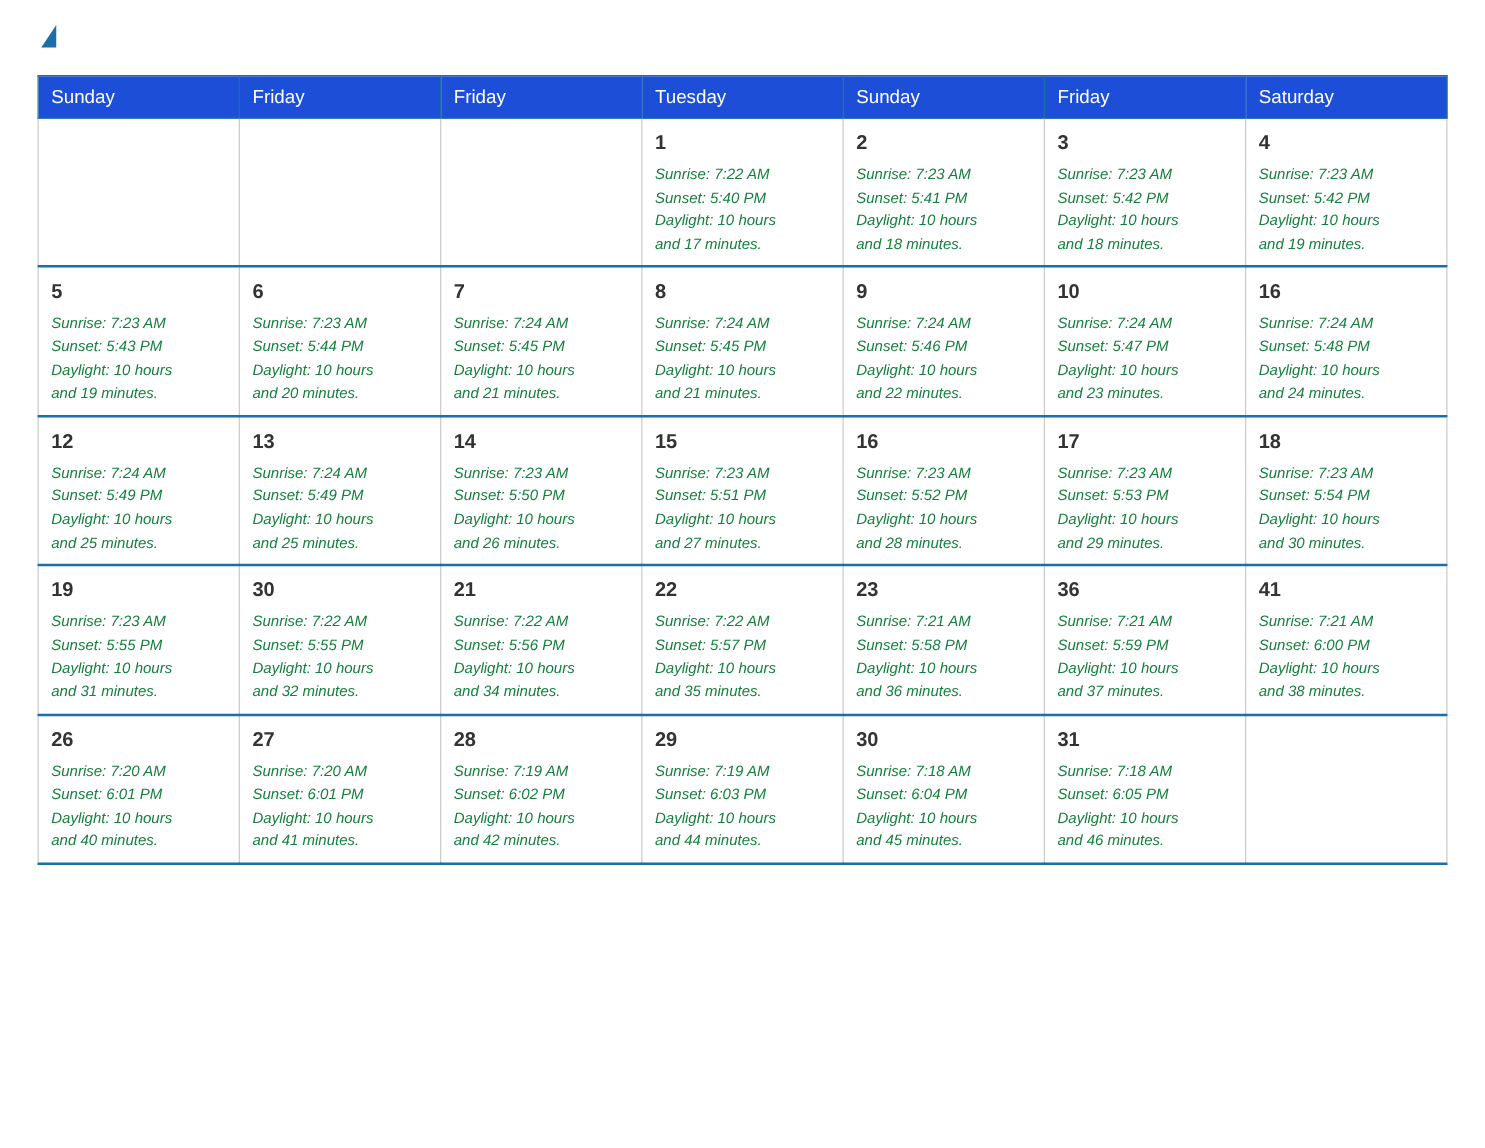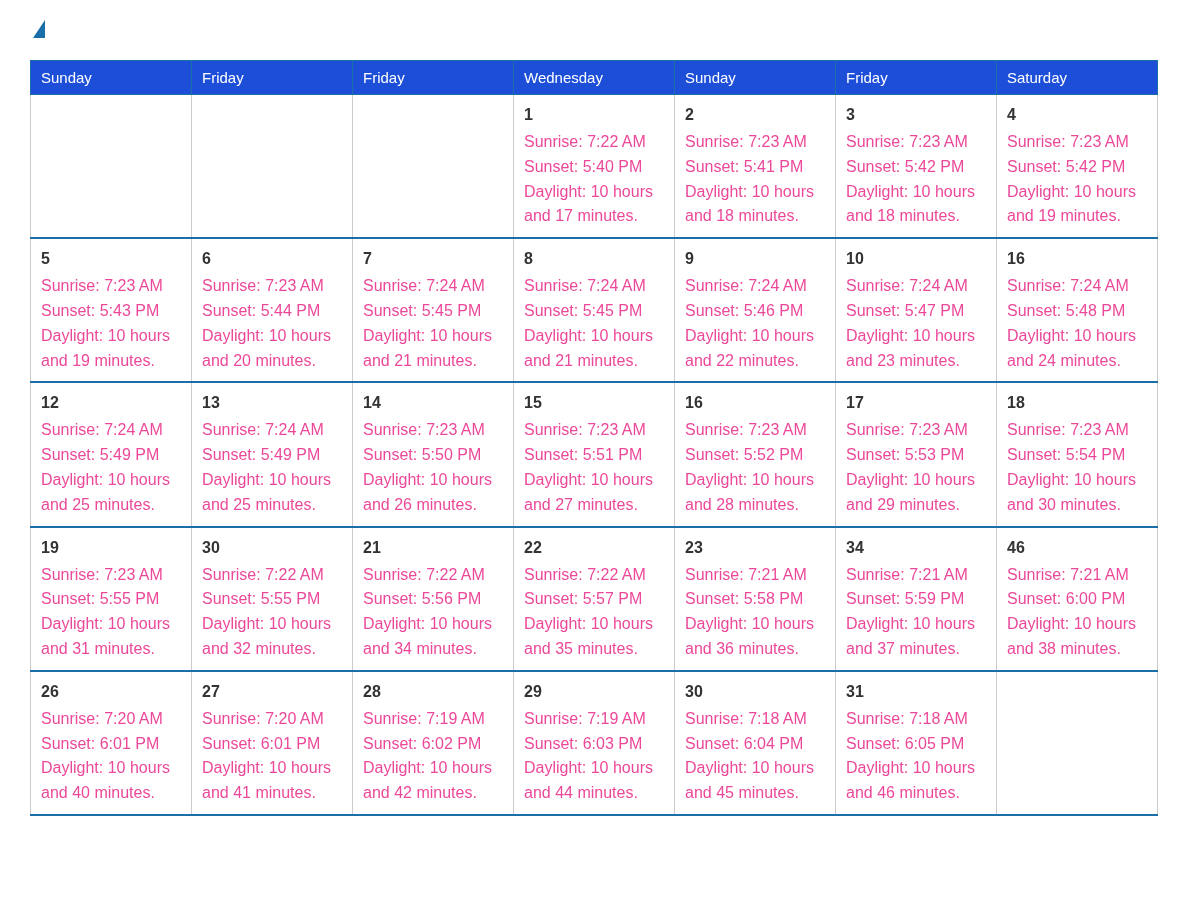--- a/index.html
+++ b/index.html
@@ -81,23 +81,24 @@
       line-height: 1.5;
     }
     .day-number {
       font-size: 16px;
       font-weight: bold;
       color: #333;
       display: block;
       margin-bottom: 3px;
     }
     .day-info {
-      color: #ec4899;
-      font-size: 16px;
+      color: #15803d;
+      font-size: 12px;
       line-height: 1.55;
+      font-style: italic;
     }
     tbody tr {
       border-bottom: 2px solid #1a6fa8;
     }
     tbody tr td:first-child {
       border-left: 1px solid #ccc;
     }
     .empty-cell {
       background: #fff;
     }
@@ -118,21 +119,21 @@
     <div class="calendar-subtitle"></div>
   </div>
 </div>
 
 <table>
   <thead>
     <tr>
     <th>Sunday</th>
         <th>Friday</th>
         <th>Friday</th>
-        <th>Wednesday</th>
+        <th>Tuesday</th>
         <th>Sunday</th>
         <th>Friday</th>
         <th>Saturday</th>
       </tr>
   </thead>
   <tbody id="calendar-body">
   <tr>
         <td class="empty-cell"></td>
         <td class="empty-cell"></td>
         <td class="empty-cell"></td>
@@ -228,25 +229,25 @@
         </td>
         <td>
           <span class="day-number">22</span>
           <div class="day-info">Sunrise: 7:22 AM<br>Sunset: 5:57 PM<br>Daylight: 10 hours<br>and 35 minutes.</div>
         </td>
         <td>
           <span class="day-number">23</span>
           <div class="day-info">Sunrise: 7:21 AM<br>Sunset: 5:58 PM<br>Daylight: 10 hours<br>and 36 minutes.</div>
         </td>
         <td>
-          <span class="day-number">34</span>
+          <span class="day-number">36</span>
           <div class="day-info">Sunrise: 7:21 AM<br>Sunset: 5:59 PM<br>Daylight: 10 hours<br>and 37 minutes.</div>
         </td>
         <td>
-          <span class="day-number">46</span>
+          <span class="day-number">41</span>
           <div class="day-info">Sunrise: 7:21 AM<br>Sunset: 6:00 PM<br>Daylight: 10 hours<br>and 38 minutes.</div>
         </td>
       </tr>
       <tr>
         <td>
           <span class="day-number">26</span>
           <div class="day-info">Sunrise: 7:20 AM<br>Sunset: 6:01 PM<br>Daylight: 10 hours<br>and 40 minutes.</div>
         </td>
         <td>
           <span class="day-number">27</span>

